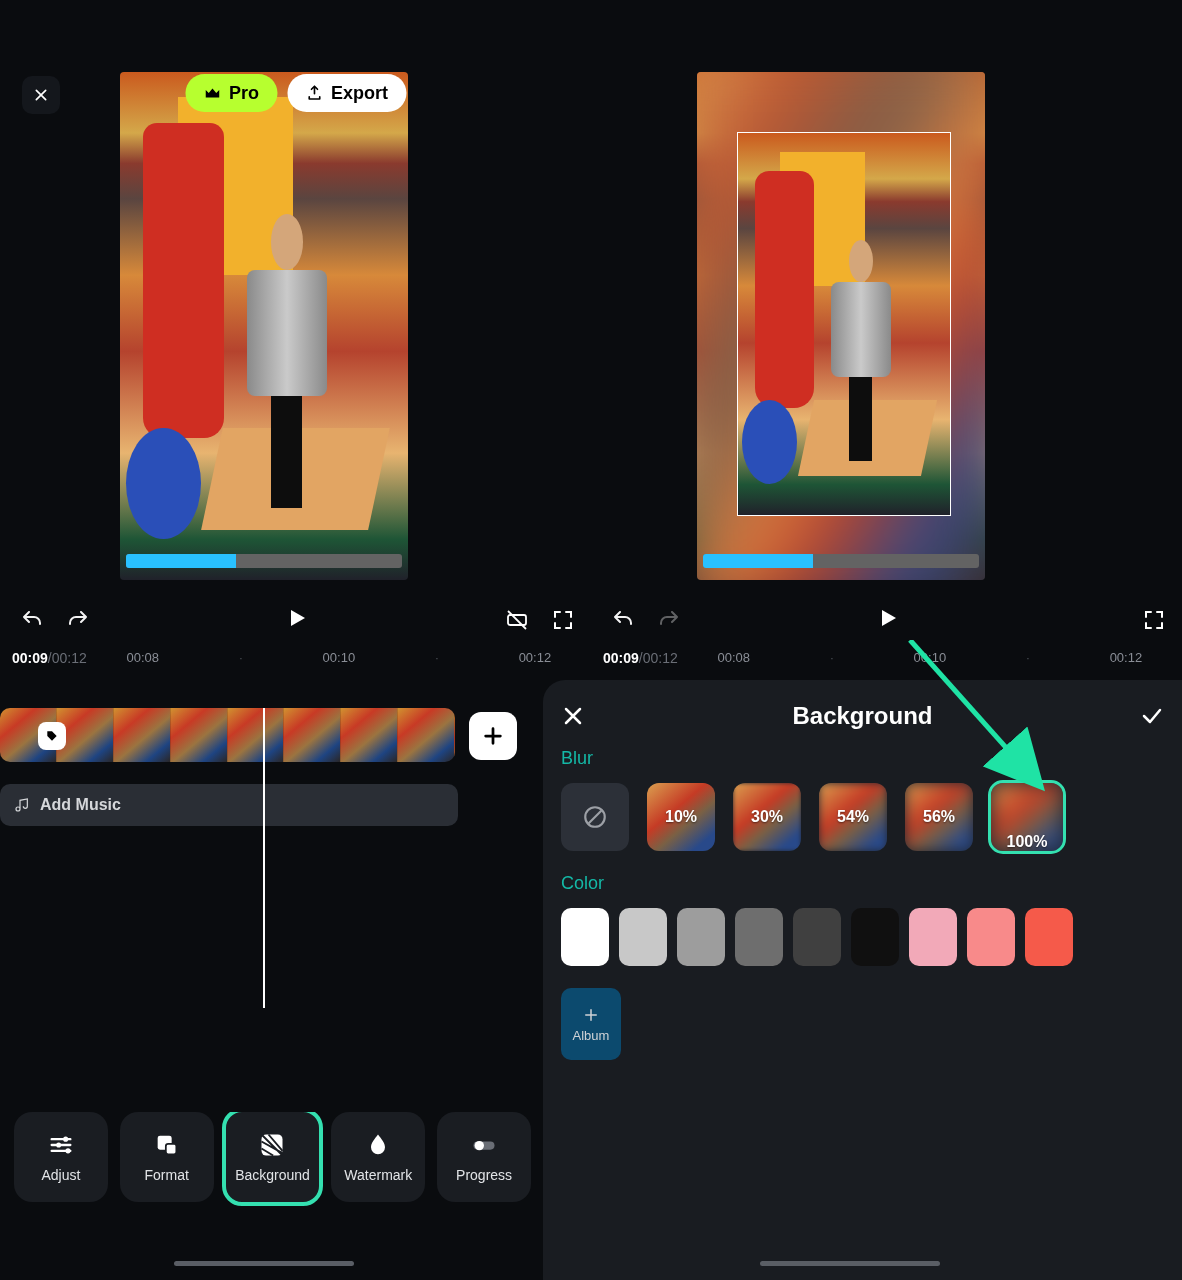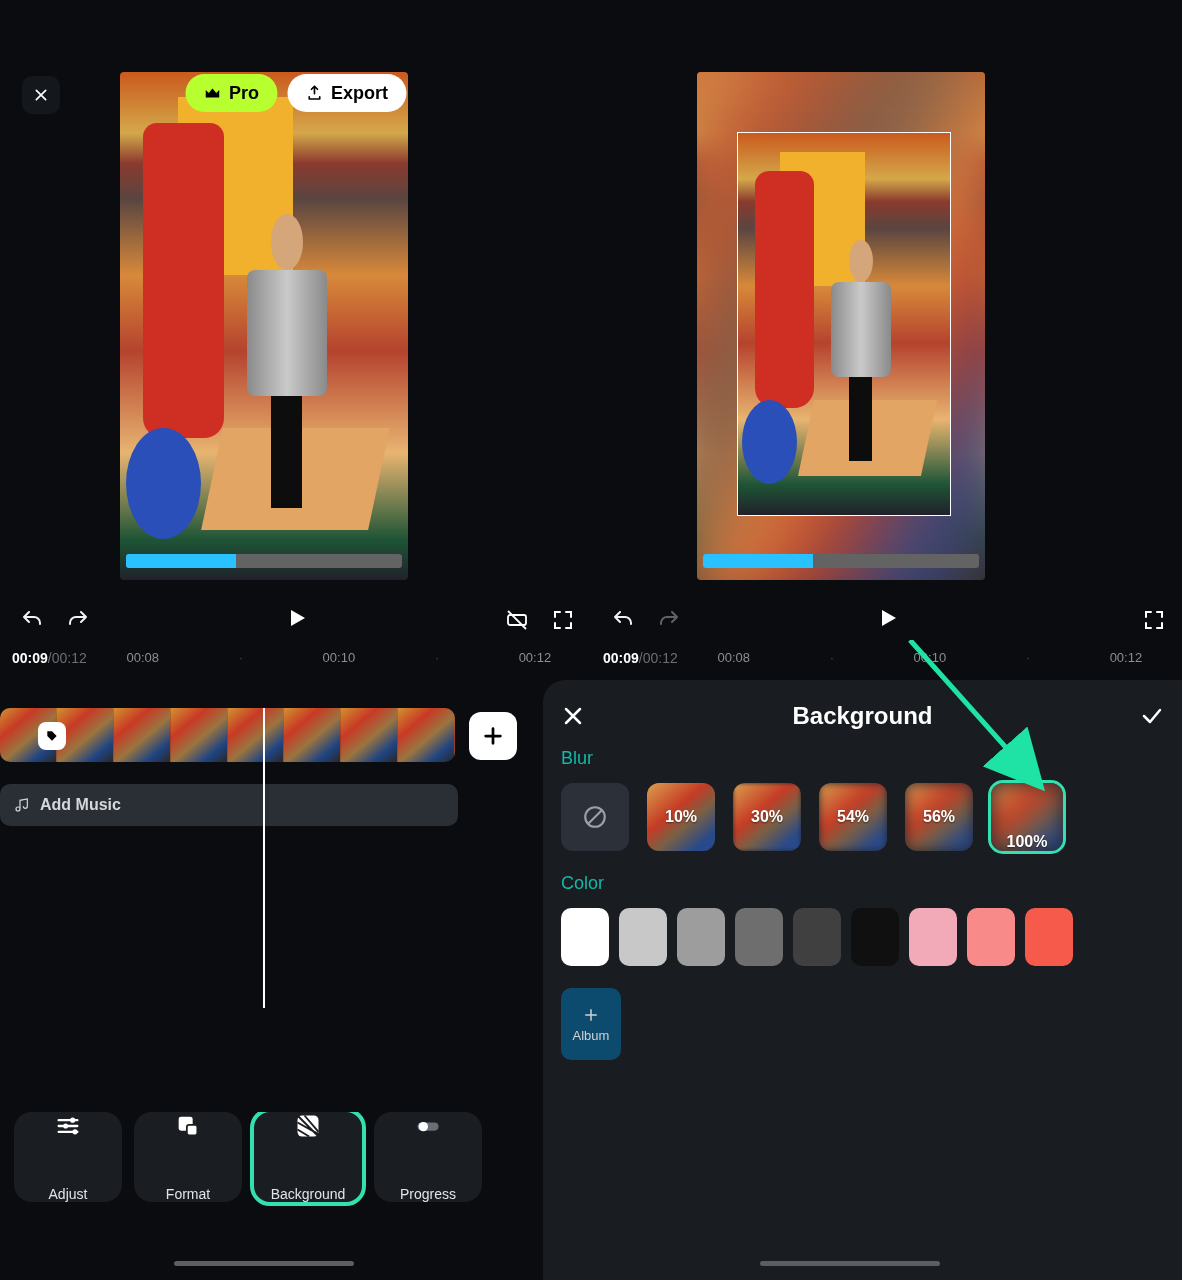--- a/index.html
+++ b/index.html
@@ -136,21 +136,21 @@
 }
 .music-row svg { width:16px; height:16px; }
 
 
 .bottom-bar {
   position:absolute; bottom:68px; left:14px; width:517px; height:100px;
   display:flex; gap:12px; overflow:hidden;
 }
 .tool {
   width:108px; height:90px; background:#1a1d22; border-radius:18px;
-  display:flex; flex-direction:column; align-items:center; justify-content:space-between; gap:8px;
+  display:flex; flex-direction:column; align-items:center; justify-content:center; gap:8px;
 }
 .tool svg, .tool .tool-ic { width:28px; height:28px; }
 .tool-label { font-size:14px; color:#e2e4e7; }
 .tool.highlighted { outline:4px solid #34e0b0; border-radius:16px; }
 .home-indicator-l { position:absolute; bottom:14px; left:174px; width:180px; height:5px; background:#5a5e65; border-radius:3px; }
 
 
 .right-panel {
   position:absolute; top:680px; left:543px; right:0; bottom:0;
   background:#191c21; border-top-left-radius:22px;
@@ -388,20 +388,26 @@
     </div>
     <div class="tool highlighted">
       <span class="tool-ic"><svg viewBox="0 0 24 24">
           <rect x="3" y="3" width="18" height="18" rx="4" fill="#fff"></rect>
           <path d="M3 9l18 10M3 3l18 18M9 3l12 14M3 15l10 6" stroke="#1a1d22" stroke-width="1.6"></path>
         </svg></span>
       <span class="tool-label">Background</span>
     </div>
     <div class="tool">
       <span class="tool-ic"><svg viewBox="0 0 24 24">
+          <path d="M12 3c3 4 6 7 6 11a6 6 0 11-12 0c0-4 3-7 6-11z" fill="#fff"></path>
+        </svg></span>
+      <span class="tool-label">Watermark</span>
+    </div>
+    <div class="tool">
+      <span class="tool-ic"><svg viewBox="0 0 24 24">
           <rect x="3" y="9" width="18" height="7" rx="3.5" fill="#6a6e76"></rect>
           <circle cx="8" cy="12.5" r="4" fill="#fff"></circle>
         </svg></span>
       <span class="tool-label">Progress</span>
     </div>
   </div>
 <div class="home-indicator-l"></div>
 
 <div class="right-panel">
   <div class="rp-head">

